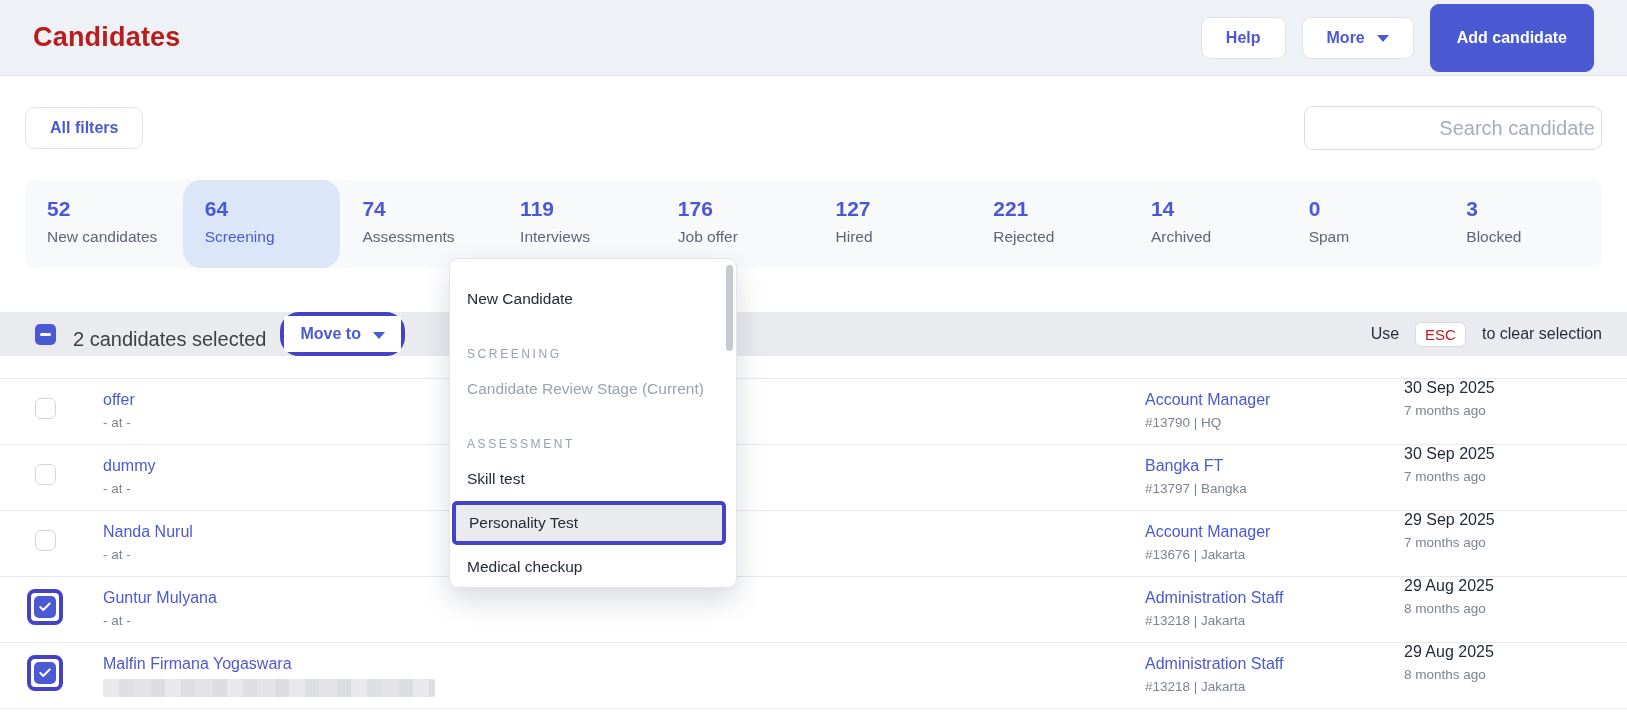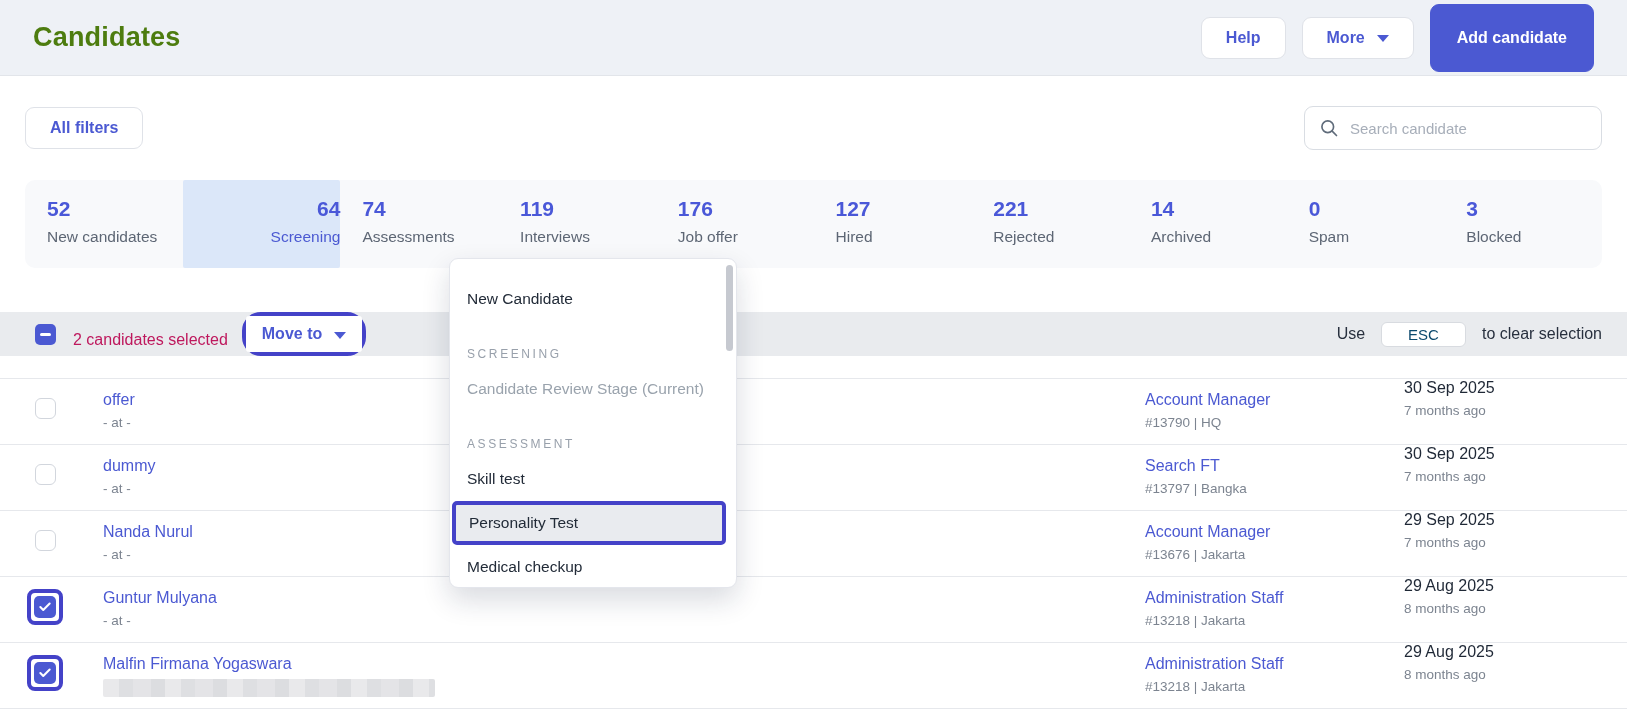--- a/index.html
+++ b/index.html
@@ -7,61 +7,61 @@
   body {
     font-family:"Liberation Sans", sans-serif;
     width:1627px; height:719px; position:relative; overflow:hidden;
     color:#1f2836;
   }
   
   .topbar {
     height:76px; background:#eef1f6; border-bottom:1px solid #e2e5ea;
     display:flex; align-items:center; padding:0 33px;
   }
-  .page-title { font-size:27px; font-weight:700; color:#4d7c0f; letter-spacing:.2px; }
+  .page-title { font-size:27px; font-weight:700; color:#b91c1c; letter-spacing:.2px; }
   .topbar-actions { margin-left:auto; display:flex; gap:16px; align-items:center; }
   .btn { border-radius:9px; font-size:16px; font-weight:700; cursor:pointer;
          font-family:"Liberation Sans",sans-serif; display:inline-flex; align-items:center; }
   .btn-light { background:#fff; border:1px solid #dfe2e8; color:#4b59d2; padding:11px 24px; }
   .btn-primary { background:#4b59d2; border:1px solid #4b59d2; color:#fff; padding:24px 26px; }
   .caret { width:0; height:0; border-left:6px solid transparent; border-right:6px solid transparent;
            border-top:7px solid currentColor; display:inline-block; margin-left:12px; margin-top:2px; }
   
   .content { padding:0 25px; }
   .filters-row { margin-top:30px; display:flex; align-items:center; justify-content:space-between; }
   .search-box {
     width:298px; height:44px; background:#fff; border:1px solid #d9dde3; border-radius:9px;
     display:flex; align-items:center; padding:0 14px; gap:11px;
   }
-  .search-box input { border:none; outline:none; font-size:15px; flex:1;
-    font-family:"Liberation Sans",sans-serif; color:#2a3342; background:transparent; }
+  .search-box input { border:none; outline:none; font-size:20px; flex:1;
+    font-family:"Liberation Sans",sans-serif; color:#2a3342; background:transparent;text-align:right; }
   .search-box input::placeholder { color:#a7aeb9; }
   
   .stages-bar { margin-top:30px; background:#f8f9fb; border-radius:10px; height:88px;
     display:flex; align-items:stretch; }
   .stage { flex:1; padding:17px 0 0 22px; cursor:pointer; }
   .stage-count { font-size:21px; font-weight:700; color:#4a58d8; }
   .stage-label { font-size:15.5px; color:#5d6674; margin-top:7px; }
-  .stage.active { background:#dbe7f9; border-radius:2px;text-align:right; }
+  .stage.active { background:#dbe7f9; border-radius:18px; }
   .stage.active .stage-label { color:#4b59d2; }
   
   .selection-bar { margin-top:44px; height:44px; background:#e9ebee;
     display:flex; align-items:center; padding:0 25px 0 35px; position:relative; }
   .cb-ind { width:21px; height:21px; background:#4b59d2; border-radius:5px;
     display:inline-flex; align-items:center; justify-content:center; cursor:pointer; }
   .cb-ind .dash { width:11px; height:3px; background:#fff; border-radius:2px; }
-  .sel-text { margin-left:17px; font-size:16px; color:#be185d;margin-top:11px; }
+  .sel-text { margin-left:17px; font-size:20px; color:#404040;margin-top:11px; }
   .annot { border:4px solid #4442c8; border-radius:19px; display:inline-flex; }
   .moveto-annot { margin-left:14px; background:#e9ebee; }
   .btn-moveto { background:#fff; border:none; border-radius:3px; color:#4b59d2;
     font-size:16px; font-weight:700; padding:9px 16px; display:inline-flex; align-items:center; cursor:pointer;
     font-family:"Liberation Sans",sans-serif; }
   .esc-hint { margin-left:auto; font-size:16px; color:#28303e; display:flex; align-items:center; gap:16px; }
-  .keycap { background:#fff; border:1px solid #d8dbe0; border-radius:6px; padding:3px 26px;
-    font-size:15px; color:#0c4a6e; }
+  .keycap { background:#fff; border:1px solid #d8dbe0; border-radius:6px; padding:3px 9px;
+    font-size:15px; color:#b91c1c; }
   
   .table { margin-top:22px; border-top:1px solid #e6e8ec; }
   .row { height:66px; border-bottom:1px solid #e6e8ec; position:relative; display:flex; background:#fff; }
   .cb-col { width:103px; flex:0 0 103px; padding-left:35px; padding-top:19px; }
   .row.selected .cb-col { padding-left:27px; padding-top:12px; }
   .cb-empty { width:21px; height:21px; border:1.5px solid #d2d6dd; border-radius:6px;
     background:#fff; display:inline-block; cursor:pointer; }
   .cb-checked-wrap { border:4px solid #4442c8; border-radius:8px; display:inline-flex; padding:3px; background:#fff; }
   .cb-checked { width:22px; height:22px; background:#4b59d2; border-radius:5px;
     display:inline-flex; align-items:center; justify-content:center; cursor:pointer; }
@@ -206,21 +206,21 @@
 
   <div class="row">
     <div class="cb-col">
       <span class="cb-empty"></span>
     </div>
     <div class="cell-name">
       <a class="link">dummy</a>
       <div class="sub">- at -</div>
     </div>
     <div class="cell-job">
-      <a class="link">Search FT</a>
+      <a class="link">Bangka FT</a>
       <div class="sub">#13797 | Bangka</div>
     </div>
     <div class="cell-date">
       <div class="date-main">30 Sep 2025</div>
       <div class="sub">7 months ago</div>
     </div>
   </div>
 
   <div class="row">
     <div class="cb-col">

